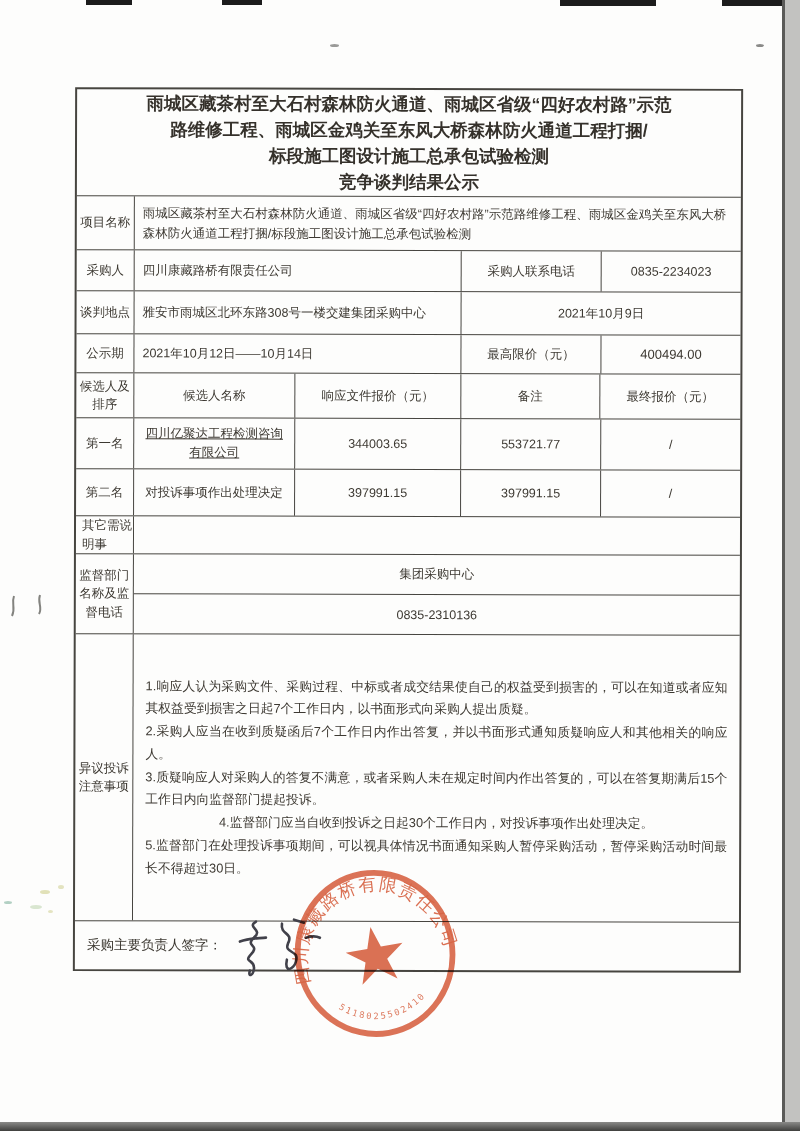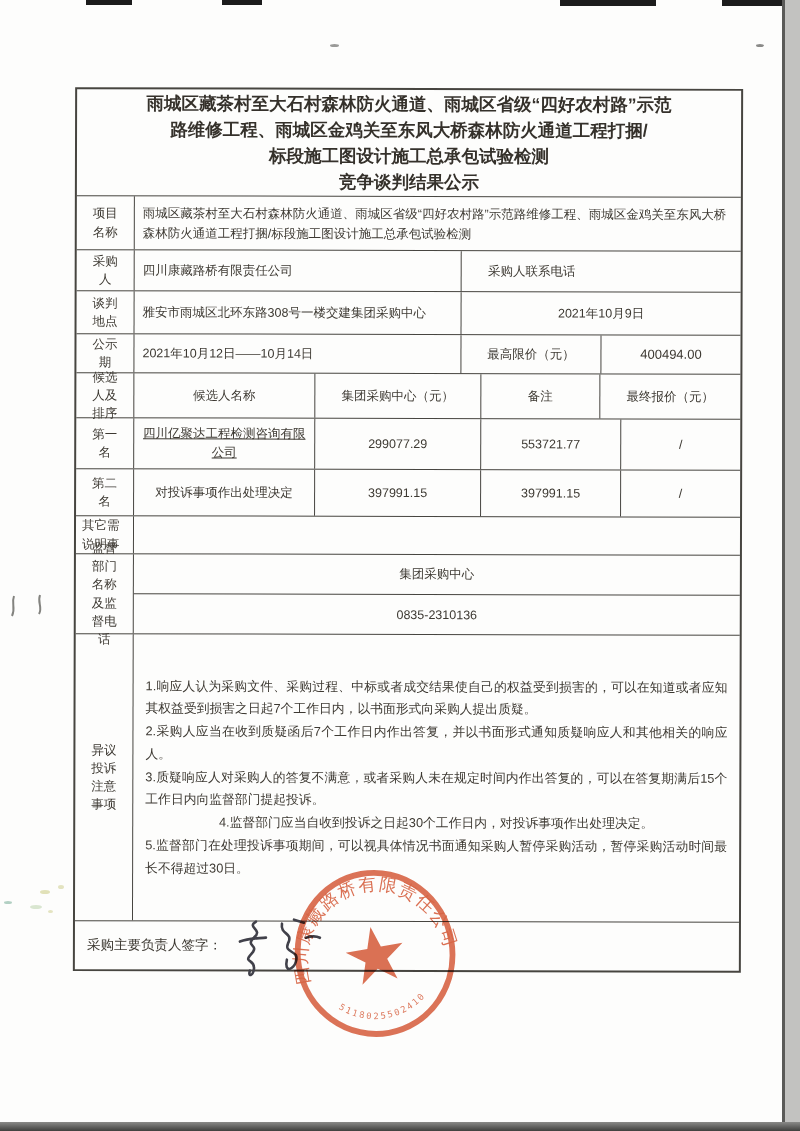--- a/index.html
+++ b/index.html
@@ -19,25 +19,25 @@
   .doc-table{
     position:absolute;left:74px;top:88px;width:664px;
     border:2px solid #474540;background:#fdfdfc;
     transform:rotate(0.15deg);
   }
   .t-row{display:flex;border-bottom:1px solid #474540;}
   .t-row:last-child{border-bottom:none;}
   .cell{border-right:1px solid #474540;box-sizing:border-box;
         display:flex;align-items:center;font-size:12.5px;line-height:1.45;}
   .cell:last-child{border-right:none;}
-  .lbl{justify-content:center;text-align:center;padding:2px 12px;}
+  .lbl{justify-content:center;text-align:center;padding:2px 0;}
   .val{padding:3px 8px;}
   .ctr{justify-content:center;text-align:center;padding:2px 6px;}
   .c1{width:58px;flex:none;}
-  .c2{width:181px;flex:none;}
+  .c2{width:161px;flex:none;}
   .c3{width:166px;flex:none;}
   .c4{width:140px;flex:none;}
   .c5{flex:1;}
   .c23{width:327px;flex:none;}
   .c2345{flex:1;}
   
   .title-row{height:106px;display:flex;flex-direction:column;justify-content:center;
              text-align:center;border-bottom:1px solid #474540;}
   .title-row div{font-weight:bold;font-size:17.5px;line-height:26px;color:#35312b;}
   
@@ -91,47 +91,48 @@
 
   <div class="t-row" style="height:53px;">
     <div class="cell c1 lbl">项目名称</div>
     <div class="cell c2345 val" style="line-height:1.6;">雨城区藏茶村至大石村森林防火通道、雨城区省级“四好农村路”示范路维修工程、雨城区金鸡关至东风大桥森林防火通道工程打捆/标段施工图设计施工总承包试验检测</div>
   </div>
 
   <div class="t-row" style="height:40px;">
     <div class="cell c1 lbl">采购人</div>
     <div class="cell c23 val">四川康藏路桥有限责任公司</div>
     <div class="cell c4 ctr">采购人联系电话</div>
+    <div class="cell c5 ctr">0835-2234023</div>
   </div>
 
   <div class="t-row" style="height:42px;">
     <div class="cell c1 lbl">谈判地点</div>
     <div class="cell c23 val">雅安市雨城区北环东路308号一楼交建集团采购中心</div>
     <div class="cell c5 ctr">2021年10月9日</div>
   </div>
 
   <div class="t-row" style="height:38px;">
     <div class="cell c1 lbl">公示期</div>
     <div class="cell c23 val">2021年10月12日——10月14日</div>
     <div class="cell c4 ctr">最高限价（元）</div>
     <div class="cell c5 ctr" style="font-size:13px;">400494.00</div>
   </div>
 
   <div class="t-row" style="height:44px;">
     <div class="cell c1 lbl">候选人及排序</div>
     <div class="cell c2 ctr">候选人名称</div>
-    <div class="cell c3 ctr">集团采购中心（元）</div>
+    <div class="cell c3 ctr">响应文件报价（元）</div>
     <div class="cell c5 ctr">备注</div>
     <div class="cell c4 ctr">最终报价（元）</div>
   </div>
 
   <div class="t-row" style="height:50px;">
     <div class="cell c1 lbl">第一名</div>
     <div class="cell c2 ctr" style="line-height:1.5;text-decoration:underline;">四川亿聚达工程检测咨询有限公司</div>
-    <div class="cell c3 ctr">299077.29</div>
+    <div class="cell c3 ctr">344003.65</div>
     <div class="cell c4 ctr">553721.77</div>
     <div class="cell c5 ctr">/</div>
   </div>
 
   <div class="t-row" style="height:46px;">
     <div class="cell c1 lbl">第二名</div>
     <div class="cell c2 ctr">对投诉事项作出处理决定</div>
     <div class="cell c3 ctr">397991.15</div>
     <div class="cell c4 ctr">397991.15</div>
     <div class="cell c5 ctr">/</div>

